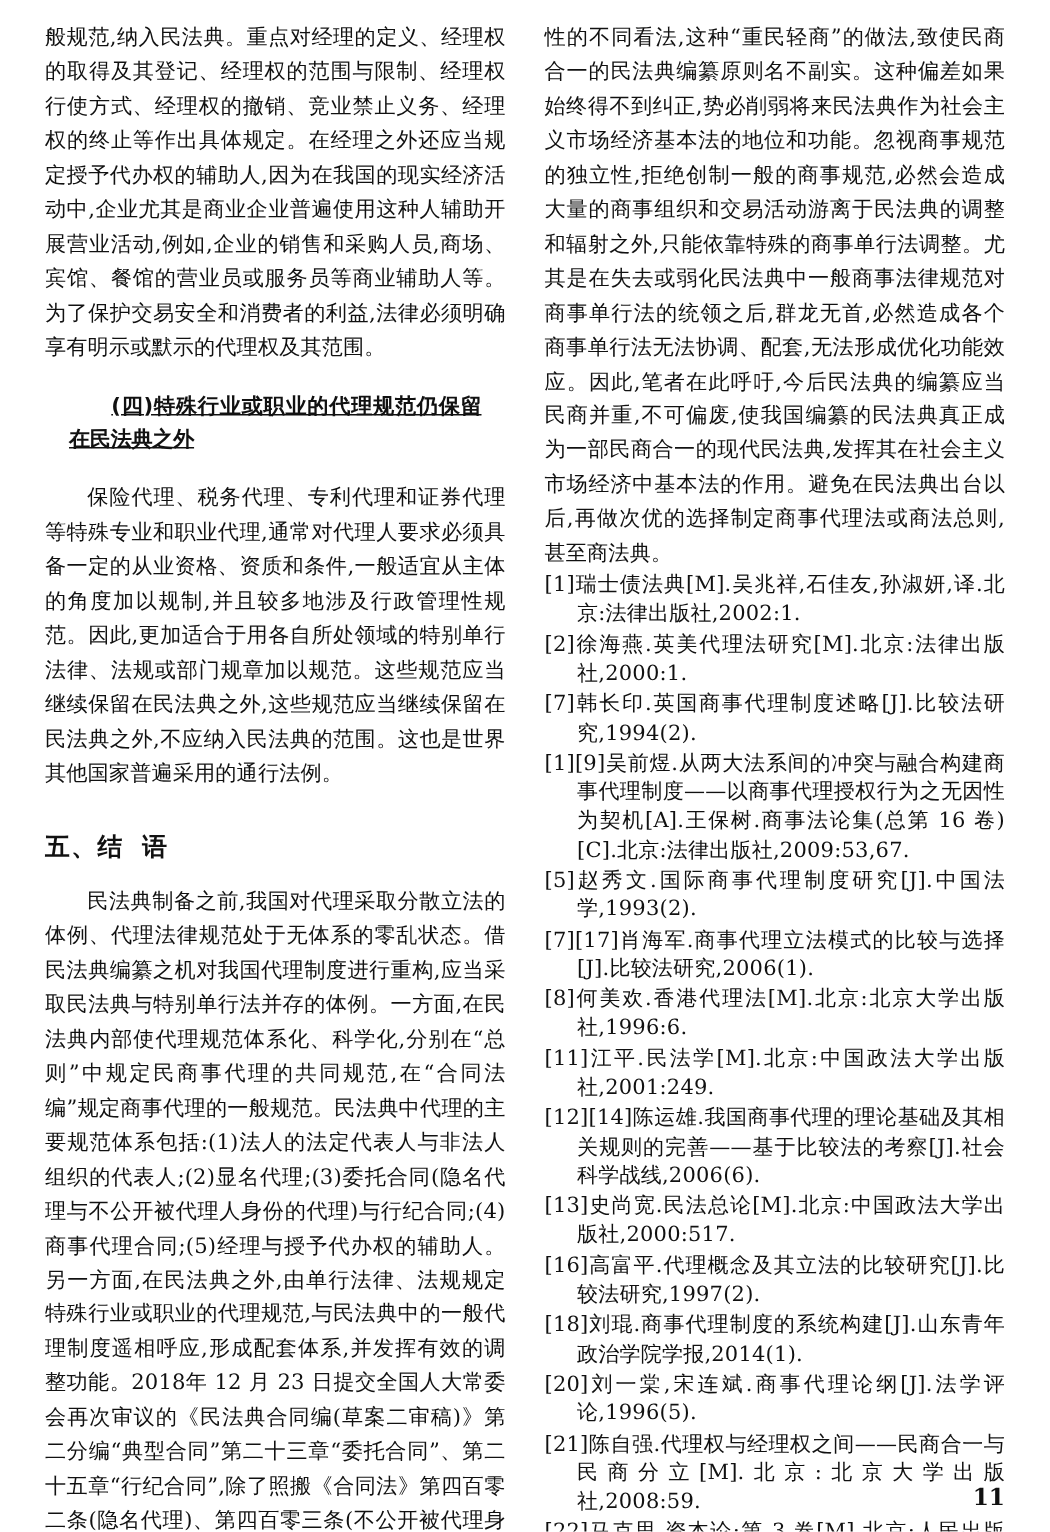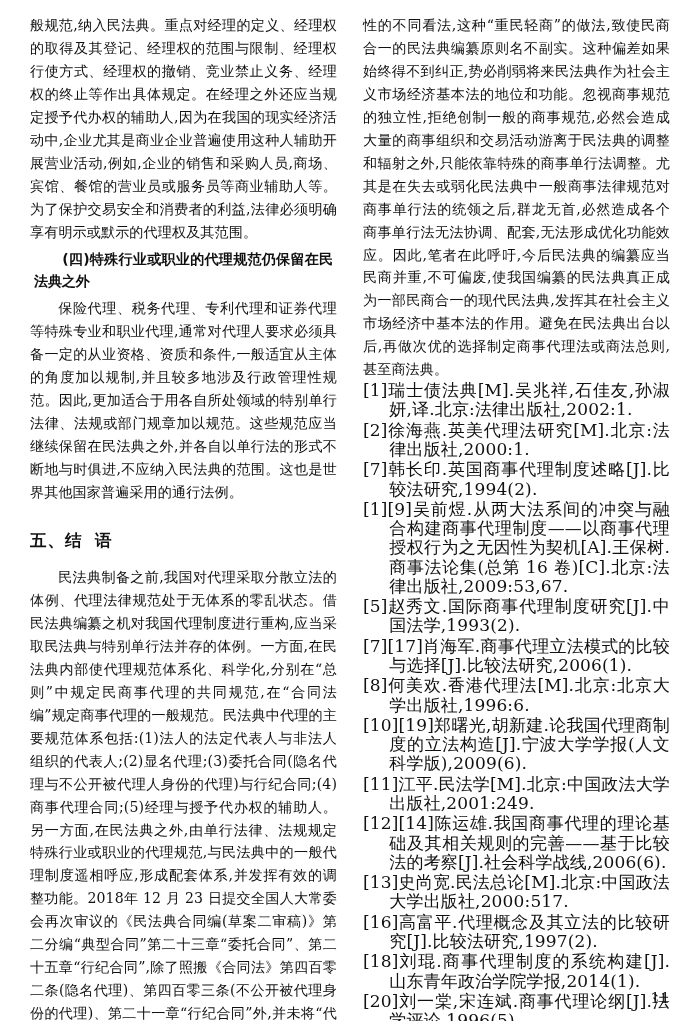--- a/index.html
+++ b/index.html
@@ -48,23 +48,24 @@
   .para.noindent { text-indent: 0; }
 
   
   .subhead {
     font-size: 14.1px;
     line-height: 22.95px;
     font-weight: bold;
     text-indent: 2em;
     text-align: justify;
     text-justify: inter-ideograph;
-    margin: 4px;
+    margin: 16px;
     font-family: "DejaVu Sans", "Liberation Sans", sans-serif;
     letter-spacing: -0.2px;
+    text-decoration: underline;
   }
 
   
   .section-head {
     font-size: 16.5px;
     font-weight: bold;
     text-align: left;
     margin: 26px 0 14px 0;
     letter-spacing: 1px;
     font-family: "DejaVu Sans", "Liberation Sans", sans-serif;
@@ -79,54 +80,55 @@
     margin: 28px 0 6px 0;
     font-family: "DejaVu Sans", "Liberation Sans", sans-serif;
     letter-spacing: 0.3px;
   }
   .ref-list {
     margin: 0;
     padding: 0;
     list-style: none;
   }
   .ref-item {
-    font-size: 17px;
+    font-size: 14px;
     line-height: 19.2px;
     text-align: justify;
     text-justify: inter-ideograph;
     padding-left: 1.55em;
     text-indent: -1.55em;
     margin: 0 0 1.2px 0;
     font-family: "DejaVu Serif", "Liberation Serif", serif;
     letter-spacing: 0.15px;
   }
 
   
   .folio {
     position: absolute;
     right: 30px;
     bottom: 14px;
     font-size: 15.5px;
     font-family: "DejaVu Serif", "Liberation Serif", serif;
     color: #111111;
+    font-weight: bold;
   }
 </style>
 </head>
 <body>
 
 <div class="page">
   <div class="columns">
 
     <div class="col">
 
       <p class="para noindent">般规范,纳入民法典。重点对经理的定义、经理权的取得及其登记、经理权的范围与限制、经理权行使方式、经理权的撤销、竞业禁止义务、经理权的终止等作出具体规定。在经理之外还应当规定授予代办权的辅助人,因为在我国的现实经济活动中,企业尤其是商业企业普遍使用这种人辅助开展营业活动,例如,企业的销售和采购人员,商场、宾馆、餐馆的营业员或服务员等商业辅助人等。为了保护交易安全和消费者的利益,法律必须明确享有明示或默示的代理权及其范围。</p>
 
       <p class="subhead">(四)特殊行业或职业的代理规范仍保留在民法典之外</p>
 
-      <p class="para">保险代理、税务代理、专利代理和证券代理等特殊专业和职业代理,通常对代理人要求必须具备一定的从业资格、资质和条件,一般适宜从主体的角度加以规制,并且较多地涉及行政管理性规范。因此,更加适合于用各自所处领域的特别单行法律、法规或部门规章加以规范。这些规范应当继续保留在民法典之外,并各自以单行法的形式不断地与时俱进,不应纳入民法典的范围。这也是世界其他国家普遍采用的通行法例。</p>
+      <p class="para">保险代理、税务代理、专利代理和证券代理等特殊专业和职业代理,通常对代理人要求必须具备一定的从业资格、资质和条件,一般适宜从主体的角度加以规制,并且较多地涉及行政管理性规范。因此,更加适合于用各自所处领域的特别单行法律、法规或部门规章加以规范。这些规范应当继续保留在民法典之外,这些规范应当继续保留在民法典之外,不应纳入民法典的范围。这也是世界其他国家普遍采用的通行法例。</p>
 
       <div class="section-head">
         <span>五、结</span><span class="gap"></span><span>语</span>
       </div>
 
       <p class="para">民法典制备之前,我国对代理采取分散立法的体例、代理法律规范处于无体系的零乱状态。借民法典编纂之机对我国代理制度进行重构,应当采取民法典与特别单行法并存的体例。一方面,在民法典内部使代理规范体系化、科学化,分别在“总则”中规定民商事代理的共同规范,在“合同法编”规定商事代理的一般规范。民法典中代理的主要规范体系包括:(1)法人的法定代表人与非法人组织的代表人;(2)显名代理;(3)委托合同(隐名代理与不公开被代理人身份的代理)与行纪合同;(4)商事代理合同;(5)经理与授予代办权的辅助人。另一方面,在民法典之外,由单行法律、法规规定特殊行业或职业的代理规范,与民法典中的一般代理制度遥相呼应,形成配套体系,并发挥有效的调整功能。2018年 12 月 23 日提交全国人大常委会再次审议的《民法典合同编(草案二审稿)》第二分编“典型合同”第二十三章“委托合同”、第二十五章“行纪合同”,除了照搬《合同法》第四百零二条(隐名代理)、第四百零三条(不公开被代理身份的代理)、第二十一章“行纪合同”外,并未将“代理合同”增设为典型合同,亦未对经理与授予代办权的辅助人设置任何条款,表现出草案立法者对商事代理的重要性和特殊</p>
 
     </div>
 
     <div class="col">
@@ -135,21 +137,20 @@
 
 
       <ul class="ref-list">
         <li class="ref-item">[1]瑞士债法典[M].吴兆祥,石佳友,孙淑妍,译.北京:法律出版社,2002:1.</li>
         <li class="ref-item">[2]徐海燕.英美代理法研究[M].北京:法律出版社,2000:1.</li>
         <li class="ref-item">[7]韩长印.英国商事代理制度述略[J].比较法研究,1994(2).</li>
         <li class="ref-item">[1][9]吴前煜.从两大法系间的冲突与融合构建商事代理制度——以商事代理授权行为之无因性为契机[A].王保树.商事法论集(总第 16 卷)[C].北京:法律出版社,2009:53,67.</li>
         <li class="ref-item">[5]赵秀文.国际商事代理制度研究[J].中国法学,1993(2).</li>
         <li class="ref-item">[7][17]肖海军.商事代理立法模式的比较与选择[J].比较法研究,2006(1).</li>
         <li class="ref-item">[8]何美欢.香港代理法[M].北京:北京大学出版社,1996:6.</li>
-        <li class="ref-item">[10][19]郑曙光,胡新建.论我国代理商制度的立法构造[J].宁波大学学报(人文科学版),2009(6).</li>
         <li class="ref-item">[11]江平.民法学[M].北京:中国政法大学出版社,2001:249.</li>
         <li class="ref-item">[12][14]陈运雄.我国商事代理的理论基础及其相关规则的完善——基于比较法的考察[J].社会科学战线,2006(6).</li>
         <li class="ref-item">[13]史尚宽.民法总论[M].北京:中国政法大学出版社,2000:517.</li>
         <li class="ref-item">[16]高富平.代理概念及其立法的比较研究[J].比较法研究,1997(2).</li>
         <li class="ref-item">[18]刘琨.商事代理制度的系统构建[J].山东青年政治学院学报,2014(1).</li>
         <li class="ref-item">[20]刘一棠,宋连斌.商事代理论纲[J].法学评论,1996(5).</li>
         <li class="ref-item">[21]陈自强.代理权与经理权之间——民商合一与民商分立[M].北京:北京大学出版社,2008:59.</li>
         <li class="ref-item">[22]马克思.资本论:第 3 卷[M].北京:人民出版社,1975:436.</li>
       </ul>
 

